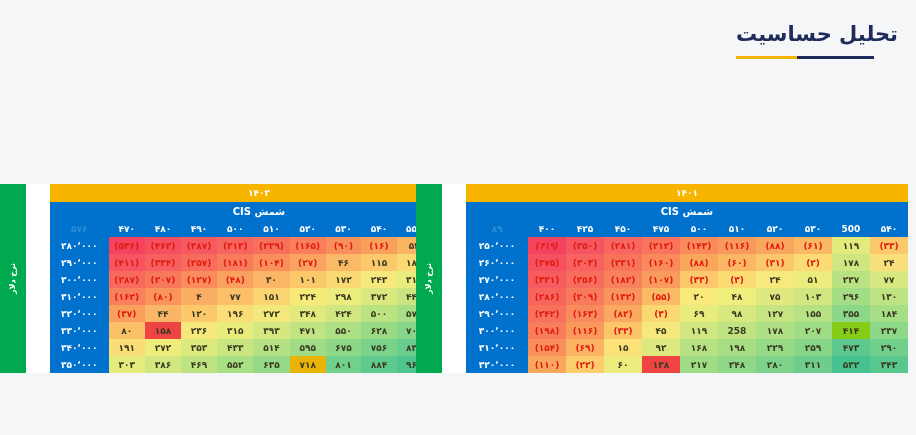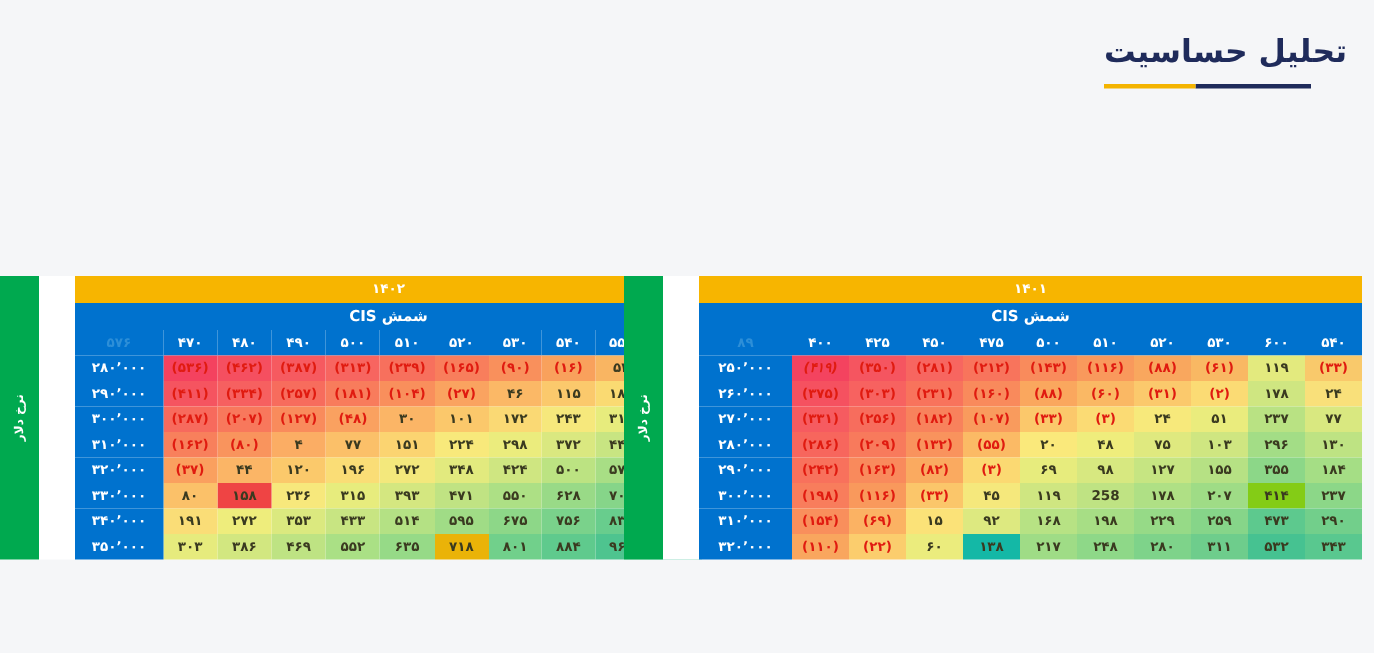--- a/index.html
+++ b/index.html
@@ -273,21 +273,21 @@
 </div>
 
 <div class="panel" id="panel-right">
   <div class="grid-wrap">
     <div class="year-bar">۱۴۰۱</div>
     <div class="cis-bar">شمش CIS</div>
     <table class="matrix">
       <thead>
         <tr id="head-1">
             <th class="colhead">۵۴۰</th>
-            <th class="colhead">۶۰۰</th>
+            <th class="colhead">500</th>
             <th class="colhead">۵۳۰</th>
             <th class="colhead">۵۲۰</th>
             <th class="colhead">۵۱۰</th>
             <th class="colhead">۵۰۰</th>
             <th class="colhead">۴۷۵</th>
             <th class="colhead">۴۵۰</th>
             <th class="colhead">۴۲۵</th>
             <th class="colhead">۴۰۰</th>
             <th class="corner">۸۹</th>
           </tr>
@@ -384,21 +384,21 @@
             <td class="cell neg" style="background: rgb(249, 143, 92);">(۱۵۴)</td>
             <th class="rowhead">۳۱۰٬۰۰۰</th>
           </tr>
           <tr>
             <td class="cell" style="background: rgb(89, 200, 143);">۳۴۳</td>
             <td class="cell" style="background: rgb(70, 194, 145);">۵۳۲</td>
             <td class="cell" style="background: rgb(110, 205, 140);">۳۱۱</td>
             <td class="cell" style="background: rgb(126, 211, 138);">۲۸۰</td>
             <td class="cell" style="background: rgb(142, 216, 136);">۲۴۸</td>
             <td class="cell" style="background: rgb(159, 220, 134);">۲۱۷</td>
-            <td class="cell" style="background: #14b8a6; margin-left: 16px;">۱۳۸</td>
+            <td class="cell" style="background: #ef4444; margin-left: 16px;">۱۳۸</td>
             <td class="cell" style="background: rgb(235, 236, 125);">۶۰</td>
             <td class="cell neg" style="background: rgb(251, 205, 109);">(۲۲)</td>
             <td class="cell neg" style="background: rgb(249, 166, 94);">(۱۱۰)</td>
             <th class="rowhead">۳۲۰٬۰۰۰</th>
           </tr>
         </tbody>
     </table>
   </div>
   <div class="side-strip">
     <span class="vlabel">نرخ دلار</span>

